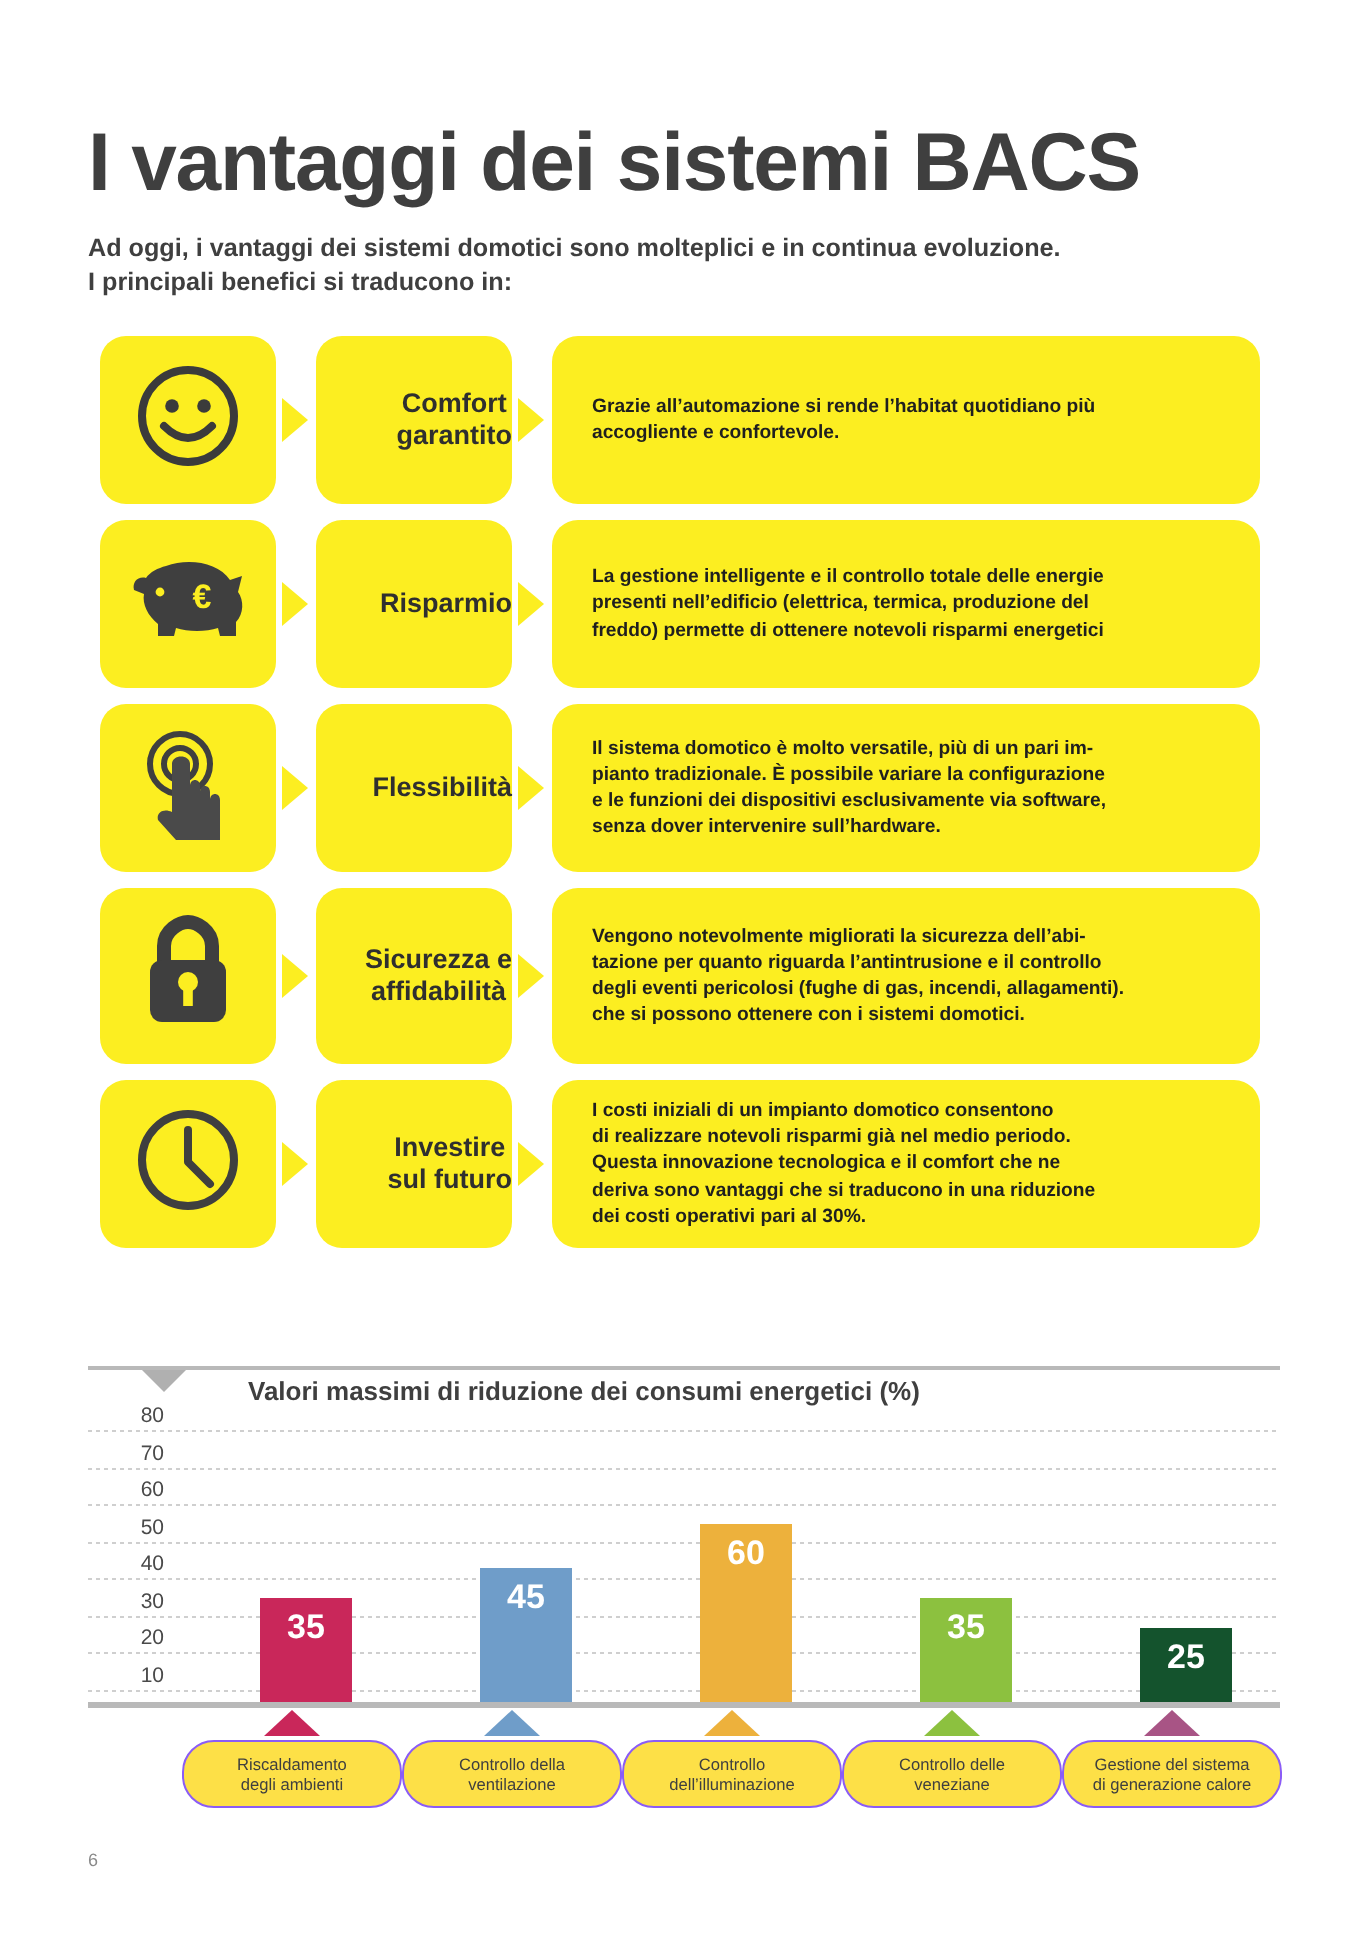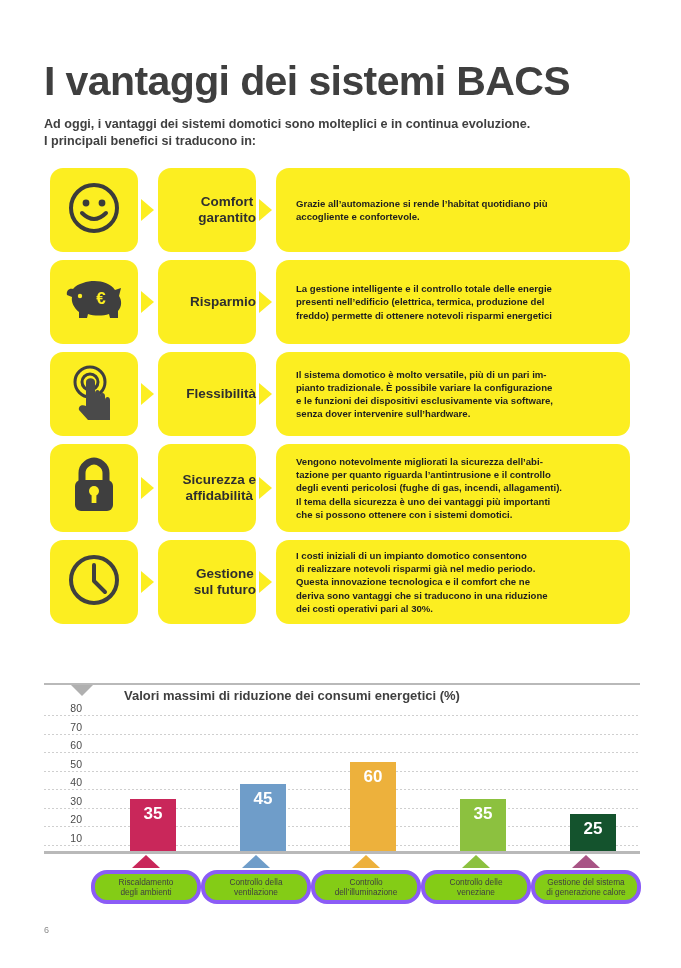--- a/index.html
+++ b/index.html
@@ -92,21 +92,21 @@
   .axis{position:absolute;left:0;right:0;top:148px;height:3px;background:#b9b9b9;}
 
   
   .cats{position:absolute;left:42px;right:0;top:152px;height:60px;}
   .catslot{position:absolute;top:0;width:110px;text-align:center;}
   .cattri{
     width:0;height:0;margin:0 auto;
     border-left:14px solid transparent;border-right:14px solid transparent;
   }
   .pill{
-    margin-top:2px;border:4px solid #8b5cf6;border-radius:16px;background:#84cc16;
+    margin-top:2px;border:1px solid #8b5cf6;border-radius:16px;background:#fde047;
     height:34px;display:flex;flex-direction:column;align-items:center;
     justify-content:center;box-sizing:border-box;
   }
   .pill span{font-size:8.3px;line-height:10.5px;color:#3f3f3f;white-space:nowrap;}
 
   .pagenum{position:absolute;left:44px;top:925px;font-size:9px;color:#8a8a8a;}
 </style>
 </head>
 <body>
 
@@ -224,39 +224,38 @@
           <div>Sicurezza e</div>
           <div>affidabilità</div>
         </div>
       </div>
       <div class="arrow a2"></div>
       <div class="card desc-card">
         <div class="txt">
           <div>Vengono notevolmente migliorati la sicurezza dell’abi-</div>
           <div>tazione per quanto riguarda l’antintrusione e il controllo</div>
           <div>degli eventi pericolosi (fughe di gas, incendi, allagamenti).</div>
-          <div>Il tema della sicurezza è uno dei vantaggi più importanti</div>
           <div>che si possono ottenere con i sistemi domotici.</div>
         </div>
       </div>
     </div>
 
     <div class="row r4">
       <div class="card icon-card">
         <span>
           <svg width="56" height="56" viewBox="0 0 56 56">
             <circle cx="28" cy="28" r="23" fill="none" stroke="#3f3f3f" stroke-width="4"></circle>
             <path d="M28 13 L28 29 L39 40" fill="none" stroke="#3f3f3f" stroke-width="4" stroke-linecap="round" stroke-linejoin="round"></path>
           </svg>
         </span>
       </div>
       <div class="arrow a1"></div>
       <div class="card label-card">
         <div class="lbl">
-          <div>Gestione</div>
+          <div>Investire</div>
           <div>sul futuro</div>
         </div>
       </div>
       <div class="arrow a2"></div>
       <div class="card desc-card">
         <div class="txt">
           <div>I costi iniziali di un impianto domotico consentono</div>
           <div>di realizzare notevoli risparmi già nel medio periodo.</div>
           <div>Questa innovazione tecnologica e il comfort che ne</div>
           <div>deriva sono vantaggi che si traducono in una riduzione</div>

